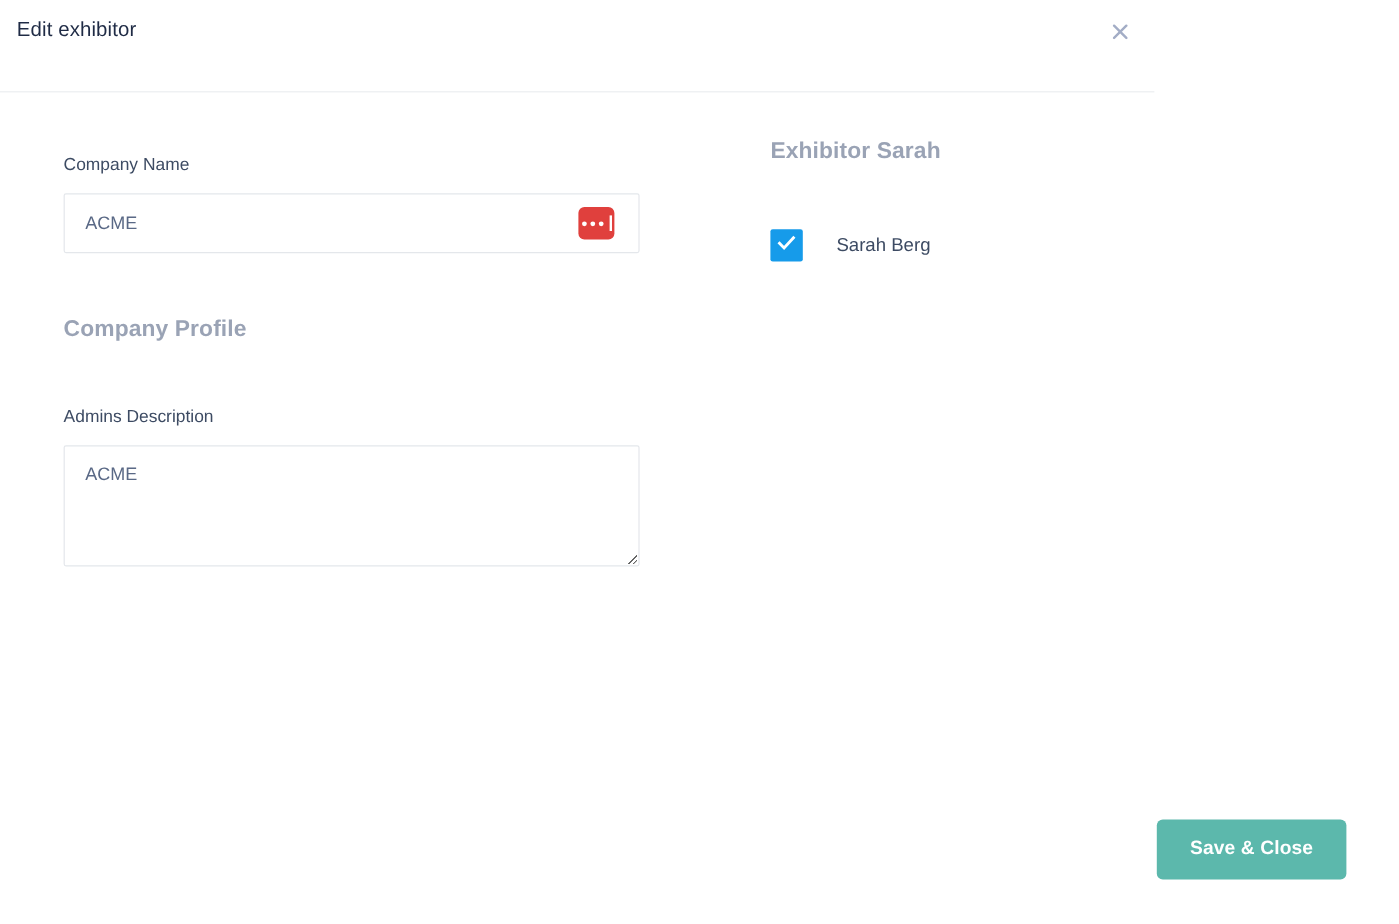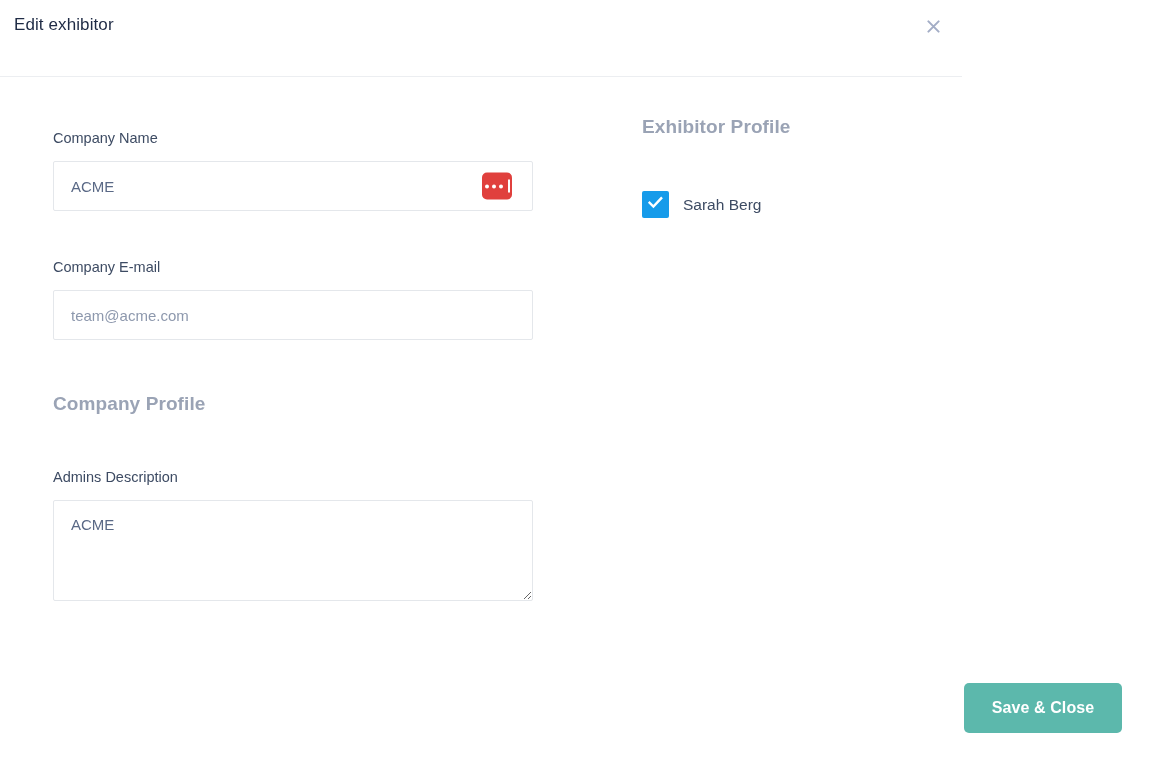--- a/index.html
+++ b/index.html
@@ -151,21 +151,21 @@
     outline: none;
     resize: vertical;
     line-height: 20px;
   }
   .text-area::placeholder { color: #8d98ad; }
 
   
   .admin-row {
     display: flex;
     align-items: center;
-    gap: 14px;
+    gap: 28px;
     cursor: pointer;
     width: max-content;
   }
   .checkbox {
     width: 27px;
     height: 27px;
     background: #169bea;
     border-radius: 2px;
     display: flex;
     align-items: center;
@@ -232,41 +232,35 @@
         <input class="text-input" type="text" value="ACME" style="">
         <span class="pw-badge">
           <span class="dot"></span>
           <span class="dot"></span>
           <span class="dot"></span>
           <span class="caret"></span>
         </span>
       </div>
     </div>
 
-    <div class="mt-47">
-      <label class="field-label">Company E-mail</label>
-      <div class="input-wrap mt-13">
-        <input class="text-input" type="text" placeholder="team@acme.com" style="">
-      </div>
-    </div>
 
     <h2 class="section-title mt-52">Company Profile</h2>
 
     <div class="mt-52">
       <label class="field-label">Admins Description</label>
       <div class="mt-13">
         <textarea class="text-area" style="">ACME</textarea>
       </div>
     </div>
 
   </div>
 
   <div class="col-right">
 
-    <h2 class="section-title mt-38">Exhibitor Profile</h2>
+    <h2 class="section-title mt-38">Exhibitor Sarah</h2>
 
     <div class="mt-52">
       <div class="admin-row">
         <span class="checkbox">
           <span>
             <svg width="19" height="19" viewBox="0 0 19 19" aria-hidden="true">
               <path d="M3.6 9.8 L7.4 13.6 L15.2 5.2" fill="none" stroke="#ffffff" stroke-width="2.4" stroke-linecap="square" stroke-linejoin="miter"></path>
             </svg>
           </span>
         </span>

